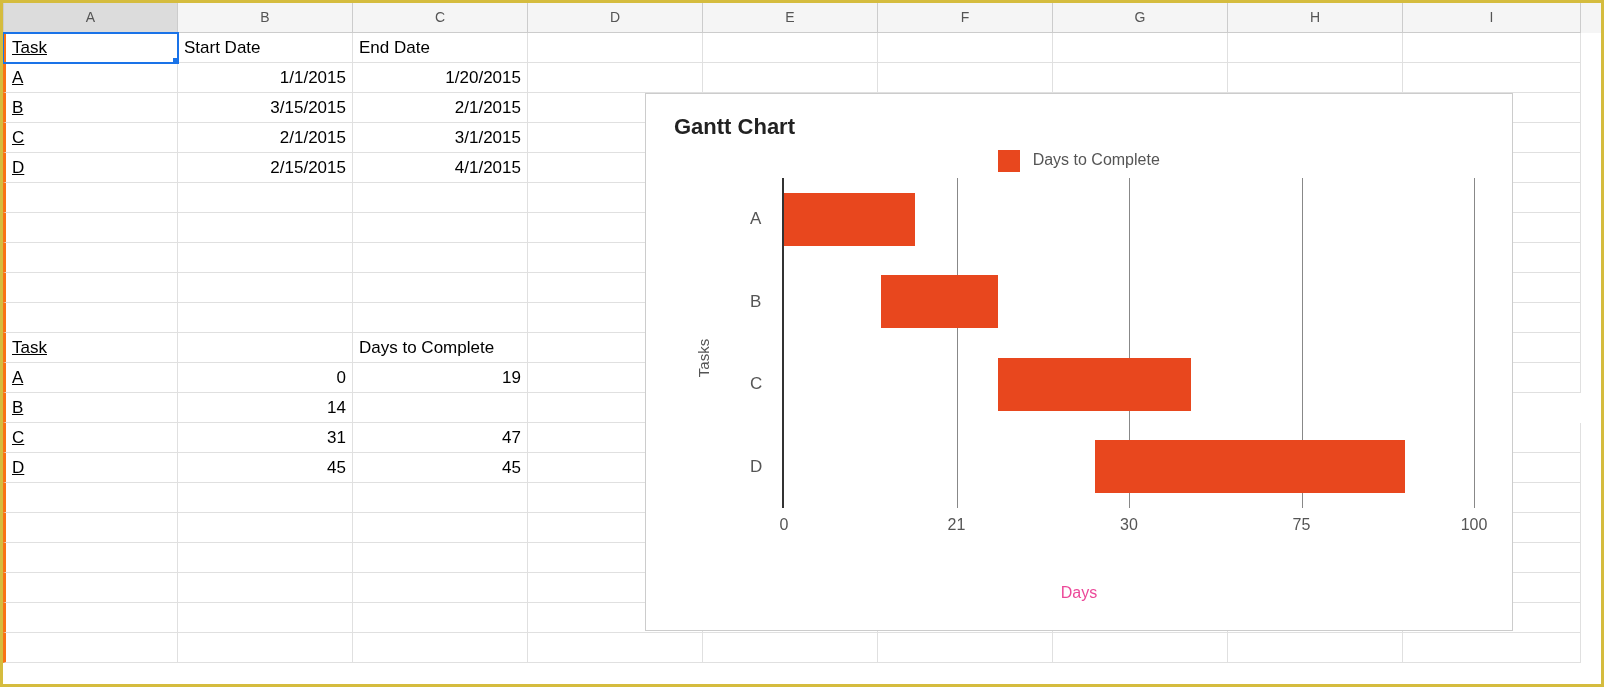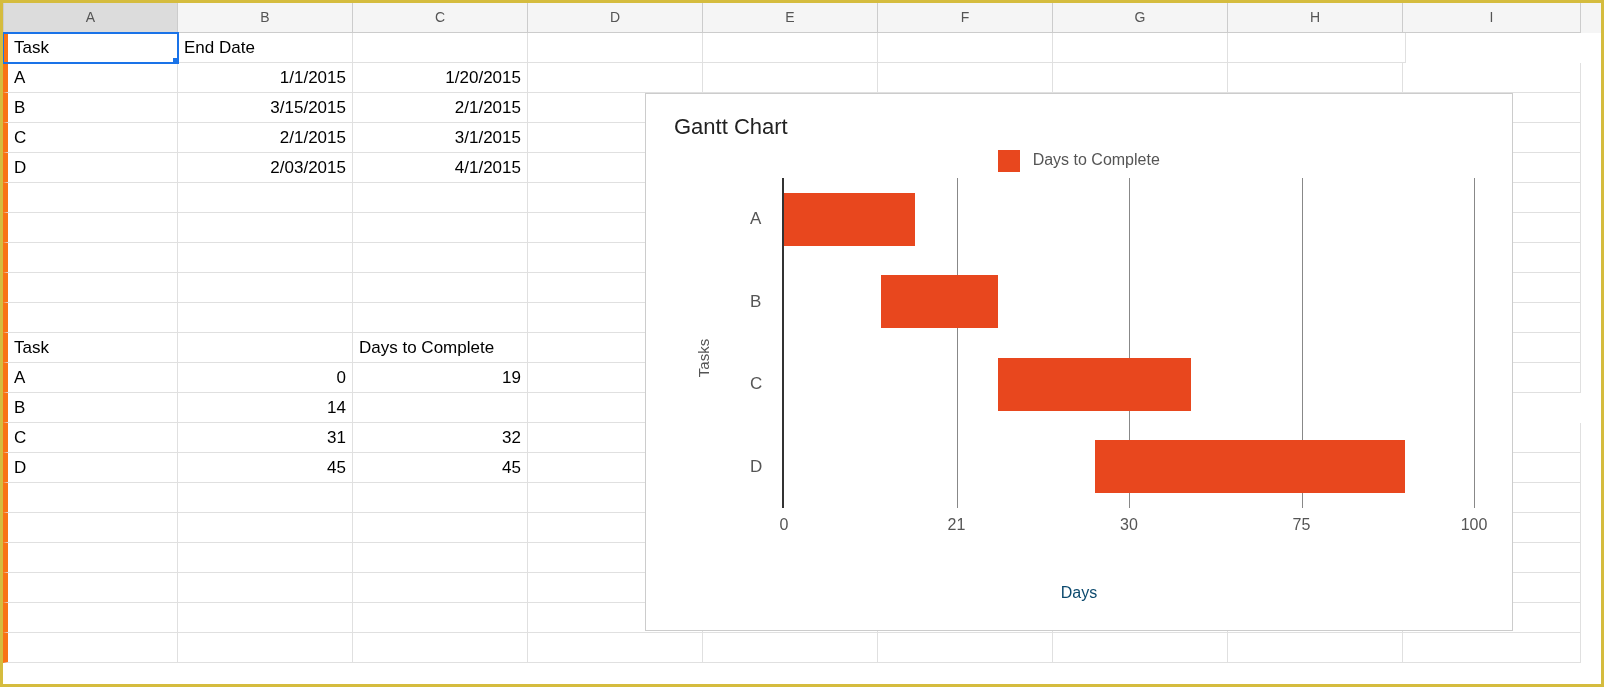--- a/index.html
+++ b/index.html
@@ -42,21 +42,21 @@
     border-left: none;
     border-top: none;
     font-size: 17px;
     color: #000;
     padding: 0 6px;
     line-height: 29px;
     white-space: nowrap;
     overflow: hidden;
     position: relative;
   }
-  .cell:first-child { border-left: 5px solid #f97316; }
+  .cell:first-child { border-left: 3px solid #f97316; text-decoration: underline; }
   .right { text-align: right; }
   .active-cell {
     outline: 2px solid #1a73e8;
     outline-offset: -1px;
     z-index: 2;
   }
   .active-cell::after {
     content:"";
     position:absolute;
     right:-3px; bottom:-3px;
@@ -81,21 +81,21 @@
     top: 90px;
     width: 868px;
     height: 538px;
     background: #fff;
     border: 1px solid #ccc;
     padding: 20px 28px 18px 28px;
     font-family: Arial, sans-serif;
   }
   .chart-title {
     font-size: 22px;
-    font-weight: normal;
+    font-weight: bold;
     color: #222;
     margin-bottom: 10px;
   }
   .legend {
     text-align: center;
     font-size: 16px;
     color: #555;
     margin-bottom: 6px;
   }
   .legend-swatch {
@@ -134,21 +134,21 @@
   .x-tick-label {
     position: absolute;
     top: 338px;
     font-size: 16px;
     color: #555;
     transform: translateX(-50%);
   }
   .x-axis-title {
     text-align: center;
     font-size: 16px;
-    color: #0c4a6e;
+    color: #ec4899;
     margin-top: 46px;
   }
   .bar-row {
     position: absolute;
     height: 54px;
     left: 0; right: 0;
   }
   .bar-row .cat-label {
     position: absolute;
     left: -34px;
@@ -175,20 +175,21 @@
       <div class="col-header cD">D</div>
       <div class="col-header cE">E</div>
       <div class="col-header cF">F</div>
       <div class="col-header cG">G</div>
       <div class="col-header cH">H</div>
       <div class="col-header cI">I</div>
     </div>
   <div id="rows">
       <div class="row">
         <div class="cell cA active-cell">Task</div>
+        <div class="cell cB">Start Date</div>
         <div class="cell cC">End Date</div>
         <div class="cell cD"></div>
         <div class="cell cE"></div>
         <div class="cell cF"></div>
         <div class="cell cG"></div>
         <div class="cell cH"></div>
         <div class="cell cI"></div>
       </div>
       <div class="row">
         <div class="cell cA">A</div>
@@ -218,21 +219,21 @@
         <div class="cell cC right">3/1/2015</div>
         <div class="cell cD"></div>
         <div class="cell cE"></div>
         <div class="cell cF"></div>
         <div class="cell cG"></div>
         <div class="cell cH"></div>
         <div class="cell cI"></div>
       </div>
       <div class="row">
         <div class="cell cA">D</div>
-        <div class="cell cB right">2/03/2015</div>
+        <div class="cell cB right">2/15/2015</div>
         <div class="cell cC right">4/1/2015</div>
         <div class="cell cD"></div>
         <div class="cell cE"></div>
         <div class="cell cF"></div>
         <div class="cell cG"></div>
         <div class="cell cH"></div>
         <div class="cell cI"></div>
       </div>
       <div class="row">
         <div class="cell cA"></div>
@@ -317,21 +318,21 @@
         <div class="cell cD"></div>
         <div class="cell cE"></div>
         <div class="cell cF"></div>
         <div class="cell cG"></div>
         <div class="cell cH"></div>
         <div class="cell cI"></div>
       </div>
       <div class="row">
         <div class="cell cA">C</div>
         <div class="cell cB right">31</div>
-        <div class="cell cC right">32</div>
+        <div class="cell cC right">47</div>
         <div class="cell cD"></div>
         <div class="cell cE"></div>
         <div class="cell cF"></div>
         <div class="cell cG"></div>
         <div class="cell cH"></div>
         <div class="cell cI"></div>
       </div>
       <div class="row">
         <div class="cell cA">D</div>
         <div class="cell cB right">45</div>

